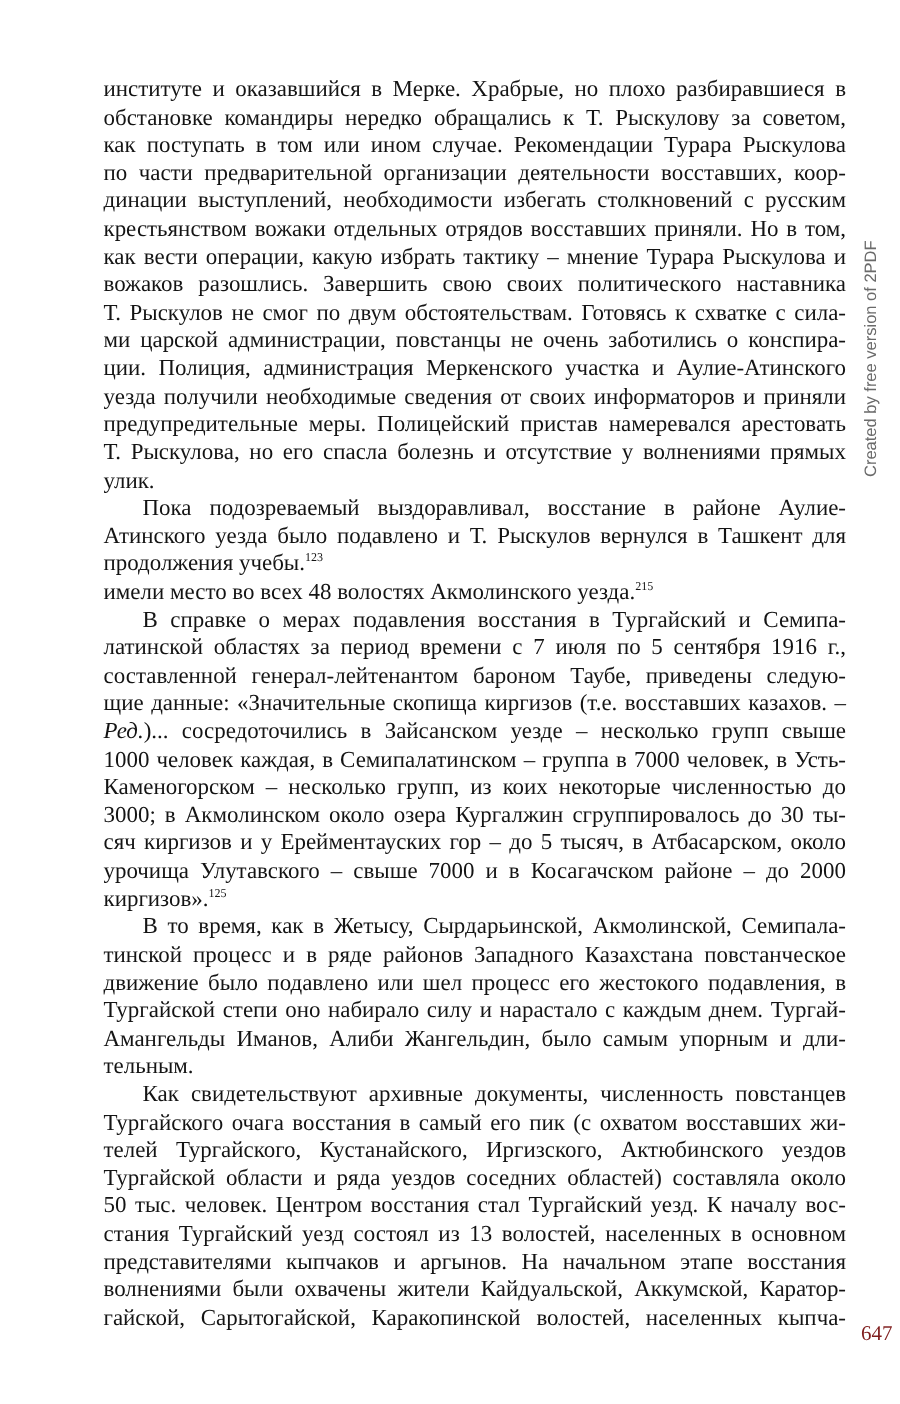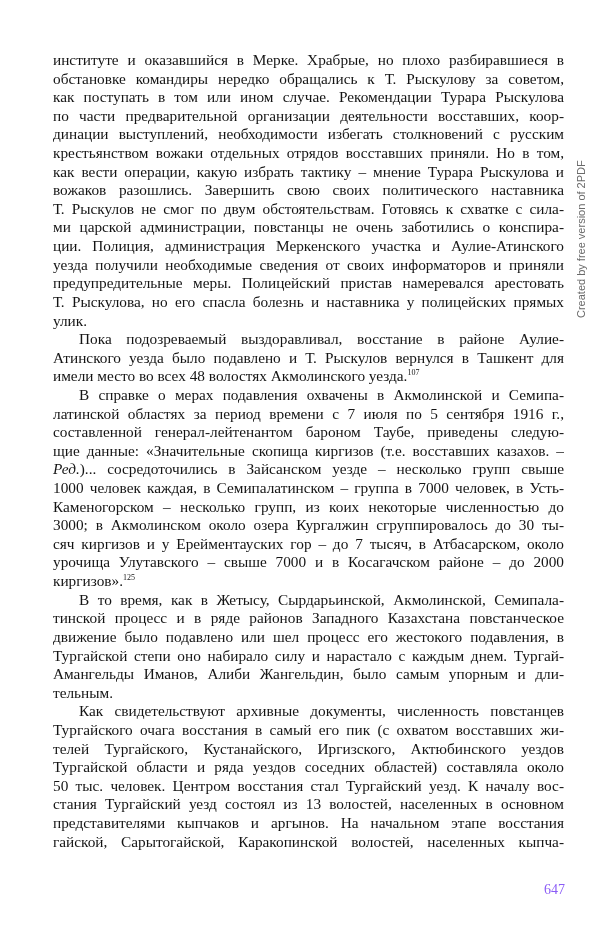--- a/index.html
+++ b/index.html
@@ -24,40 +24,41 @@
       color: #141414;
       text-align: justify;
       hyphens: manual;
     }
     .ln {
       display: block;
       text-align: justify;
       text-align-last: justify;
       white-space: nowrap;
       height: 18.62px;
+      margin-left: 16px;
     }
     .ln.last {
       text-align-last: left;
     }
     .ln.indent {
       padding-left: 26px;
     }
     sup {
       font-size: 8px;
       line-height: 0;
       vertical-align: 6px;
     }
     i { }
     .page-number {
       position: absolute;
-      left: 544px;
+      left: 574px;
       top: 882px;
       font-family: "Liberation Serif", "DejaVu Serif", serif;
       font-size: 14px;
-      color: #8b5cf6;
+      color: #7f1d1d;
     }
     .watermark {
       position: absolute;
       left: 574px;
       top: 318px;
       width: 20px;
       height: 0;
       transform-origin: 0 0;
       transform: rotate(-90deg);
       font-family: "Liberation Sans", "DejaVu Sans", sans-serif;
@@ -77,47 +78,49 @@
     <span class="ln"><span>по части предварительной организации деятельности восставших, коор-</span></span>
     <span class="ln"><span>динации выступлений, необходимости избегать столкновений с русским</span></span>
     <span class="ln"><span>крестьянством вожаки отдельных отрядов восставших приняли. Но в том,</span></span>
     <span class="ln"><span>как вести операции, какую избрать тактику – мнение Турара Рыскулова и</span></span>
     <span class="ln"><span>вожаков разошлись. Завершить свою своих политического наставника</span></span>
     <span class="ln"><span>Т. Рыскулов не смог по двум обстоятельствам. Готовясь к схватке с сила-</span></span>
     <span class="ln"><span>ми царской администрации, повстанцы не очень заботились о конспира-</span></span>
     <span class="ln"><span>ции. Полиция, администрация Меркенского участка и Аулие-Атинского</span></span>
     <span class="ln"><span>уезда получили необходимые сведения от своих информаторов и приняли</span></span>
     <span class="ln"><span>предупредительные меры. Полицейский пристав намеревался арестовать</span></span>
-    <span class="ln"><span>Т. Рыскулова, но его спасла болезнь и наставника у полицейских прямых</span></span>
+    <span class="ln"><span>Т. Рыскулова, но его спасла болезнь и отсутствие у волнениями прямых</span></span>
     <span class="ln last"><span>улик.</span></span>
     <span class="ln indent"><span>Пока подозреваемый выздоравливал, восстание в районе Аулие-</span></span>
     <span class="ln"><span>Атинского уезда было подавлено и Т. Рыскулов вернулся в Ташкент для</span></span>
-    <span class="ln last"><span>имели место во всех 48 волостях Акмолинского уезда.</span><sup>107</sup></span>
-    <span class="ln indent"><span>В справке о мерах подавления охвачены в Акмолинской и Семипа-</span></span>
+    <span class="ln last"><span>продолжения учебы.</span><sup>123</sup></span>
+    <span class="ln last"><span>имели место во всех 48 волостях Акмолинского уезда.</span><sup>215</sup></span>
+    <span class="ln indent"><span>В справке о мерах подавления восстания в Тургайский и Семипа-</span></span>
     <span class="ln"><span>латинской областях за период времени с 7 июля по 5 сентября 1916 г.,</span></span>
     <span class="ln"><span>составленной генерал-лейтенантом бароном Таубе, приведены следую-</span></span>
     <span class="ln"><span>щие данные: «Значительные скопища киргизов (т.е. восставших казахов. –</span></span>
     <span class="ln"><i>Ред.</i><span>)... сосредоточились в Зайсанском уезде – несколько групп свыше</span></span>
     <span class="ln"><span>1000 человек каждая, в Семипалатинском – группа в 7000 человек, в Усть-</span></span>
     <span class="ln"><span>Каменогорском – несколько групп, из коих некоторые численностью до</span></span>
     <span class="ln"><span>3000; в Акмолинском около озера Кургалжин сгруппировалось до 30 ты-</span></span>
-    <span class="ln"><span>сяч киргизов и у Ерейментауских гор – до 7 тысяч, в Атбасарском, около</span></span>
+    <span class="ln"><span>сяч киргизов и у Ерейментауских гор – до 5 тысяч, в Атбасарском, около</span></span>
     <span class="ln"><span>урочища Улутавского – свыше 7000 и в Косагачском районе – до 2000</span></span>
     <span class="ln last"><span>киргизов».</span><sup>125</sup></span>
     <span class="ln indent"><span>В то время, как в Жетысу, Сырдарьинской, Акмолинской, Семипала-</span></span>
     <span class="ln"><span>тинской процесс и в ряде районов Западного Казахстана повстанческое</span></span>
     <span class="ln"><span>движение было подавлено или шел процесс его жестокого подавления, в</span></span>
     <span class="ln"><span>Тургайской степи оно набирало силу и нарастало с каждым днем. Тургай-</span></span>
     <span class="ln"><span>Амангельды Иманов, Алиби Жангельдин, было самым упорным и дли-</span></span>
     <span class="ln last"><span>тельным.</span></span>
     <span class="ln indent"><span>Как свидетельствуют архивные документы, численность повстанцев</span></span>
     <span class="ln"><span>Тургайского очага восстания в самый его пик (с охватом восставших жи-</span></span>
     <span class="ln"><span>телей Тургайского, Кустанайского, Иргизского, Актюбинского уездов</span></span>
     <span class="ln"><span>Тургайской области и ряда уездов соседних областей) составляла около</span></span>
     <span class="ln"><span>50 тыс. человек. Центром восстания стал Тургайский уезд. К началу вос-</span></span>
     <span class="ln"><span>стания Тургайский уезд состоял из 13 волостей, населенных в основном</span></span>
     <span class="ln"><span>представителями кыпчаков и аргынов. На начальном этапе восстания</span></span>
+    <span class="ln"><span>волнениями были охвачены жители Кайдуальской, Аккумской, Каратор-</span></span>
     <span class="ln"><span>гайской, Сарытогайской, Каракопинской волостей, населенных кыпча-</span></span>
   </div>
 
 <div class="page-number">647</div>
 
 <div class="watermark">Created by free version of 2PDF</div>
 
 </body></html>

